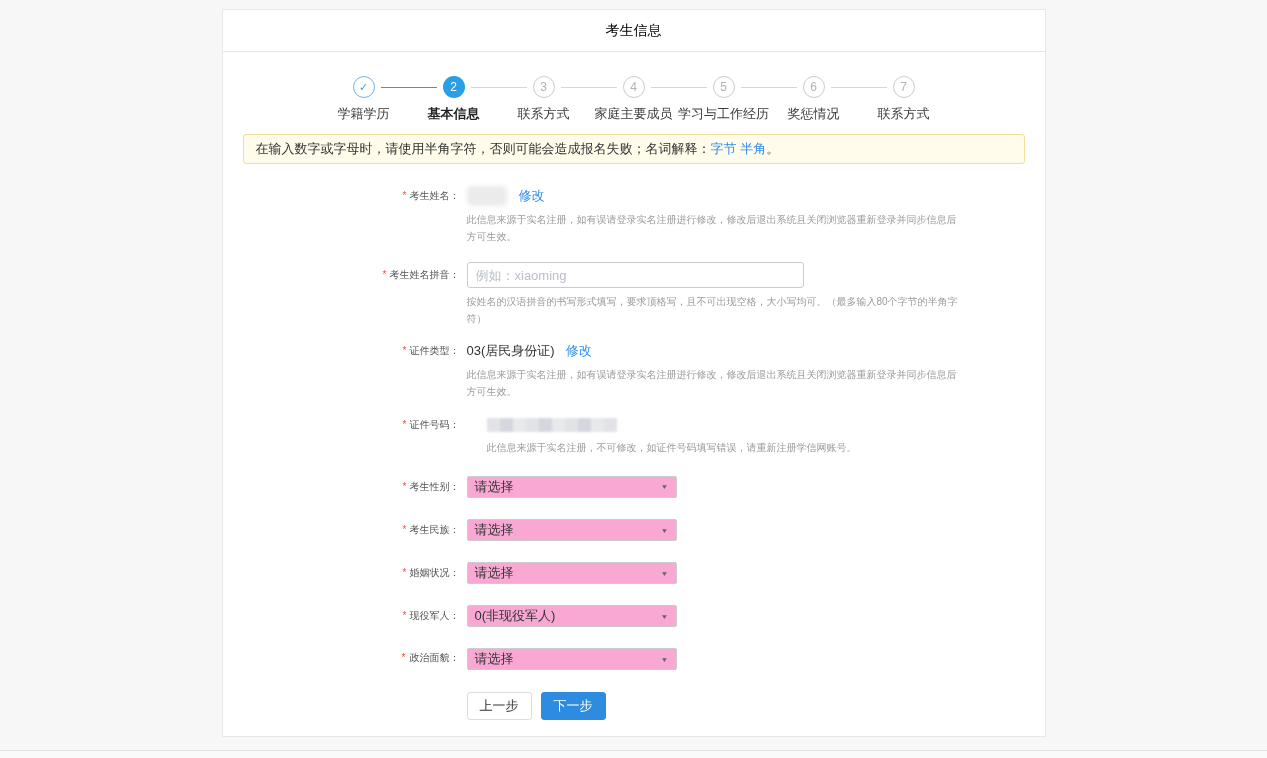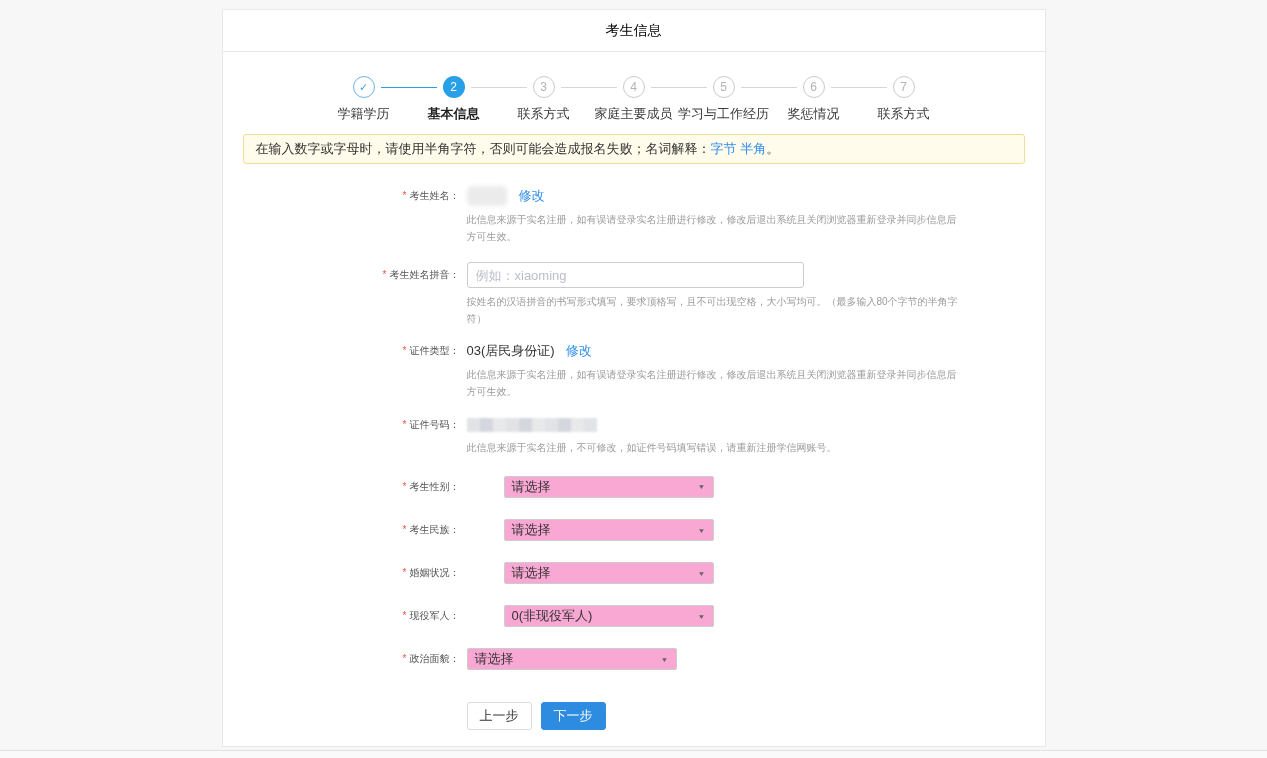--- a/index.html
+++ b/index.html
@@ -84,25 +84,25 @@
   .select {
     width:210px; height:22px; border:1px solid #ccc; border-radius:2px;
     background:#f9a8d4; display:flex; align-items:center; justify-content:space-between;
     padding:0 7px; font-size:13px; color:#333; cursor:pointer;
   }
   .select .arrow { font-size:8px; color:#666; transform:scaleY(.8); }
 
   .row-name    { margin-bottom:17px; }
   .row-pinyin  { margin-bottom:14px; }
   .row-certtype{ margin-bottom:16px; }
-  .row-certnum { margin-bottom:20px; }
-  .row-sel     { margin-bottom:21px;gap:37px; }
+  .row-certnum { margin-bottom:20px;gap:20px; }
+  .row-sel     { margin-bottom:21px; }
   .row-sel-last{ margin-bottom:22px; }
 
-  .btn-row { display:flex; align-items:flex-start;margin-top:10px; }
+  .btn-row { display:flex; align-items:flex-start; }
   .btn {
     height:28px; min-width:58px; padding:0 12px; font-size:13px;
     border-radius:3px; cursor:pointer;
     font-family:"Liberation Sans","DejaVu Sans",sans-serif;
   }
   .btn-prev { background:#fff; border:1px solid #dcdcdc; color:#333; }
   .btn-next { background:var(--button_primary); border:1px solid var(--button_primary); color:#fff; margin-left:9px; }
 
   .footer-strip {
     position:absolute; left:0; right:0; top:750px; height:8px;
@@ -232,21 +232,21 @@
       <div class="label-col" style="line-height:22px;"><span class="req">*</span><span>现役军人：</span></div>
       <div class="field-col">
         <div class="select">
           <span>0(非现役军人)</span>
           <span class="arrow">▼</span>
         </div>
       </div>
     </div>
 
     <div class="row row-sel-last">
-      <div class="label-col" style="line-height:22px;"><span class="req">*</span><span>政治面貌：</span></div>
+      <div class="label-col" style="line-height:22px;font-family:Liberation Mono, monospace;"><span class="req">*</span><span>政治面貌：</span></div>
       <div class="field-col">
         <div class="select">
           <span>请选择</span>
           <span class="arrow">▼</span>
         </div>
       </div>
     </div>
 
     <div class="row">
       <div class="label-col"></div>

